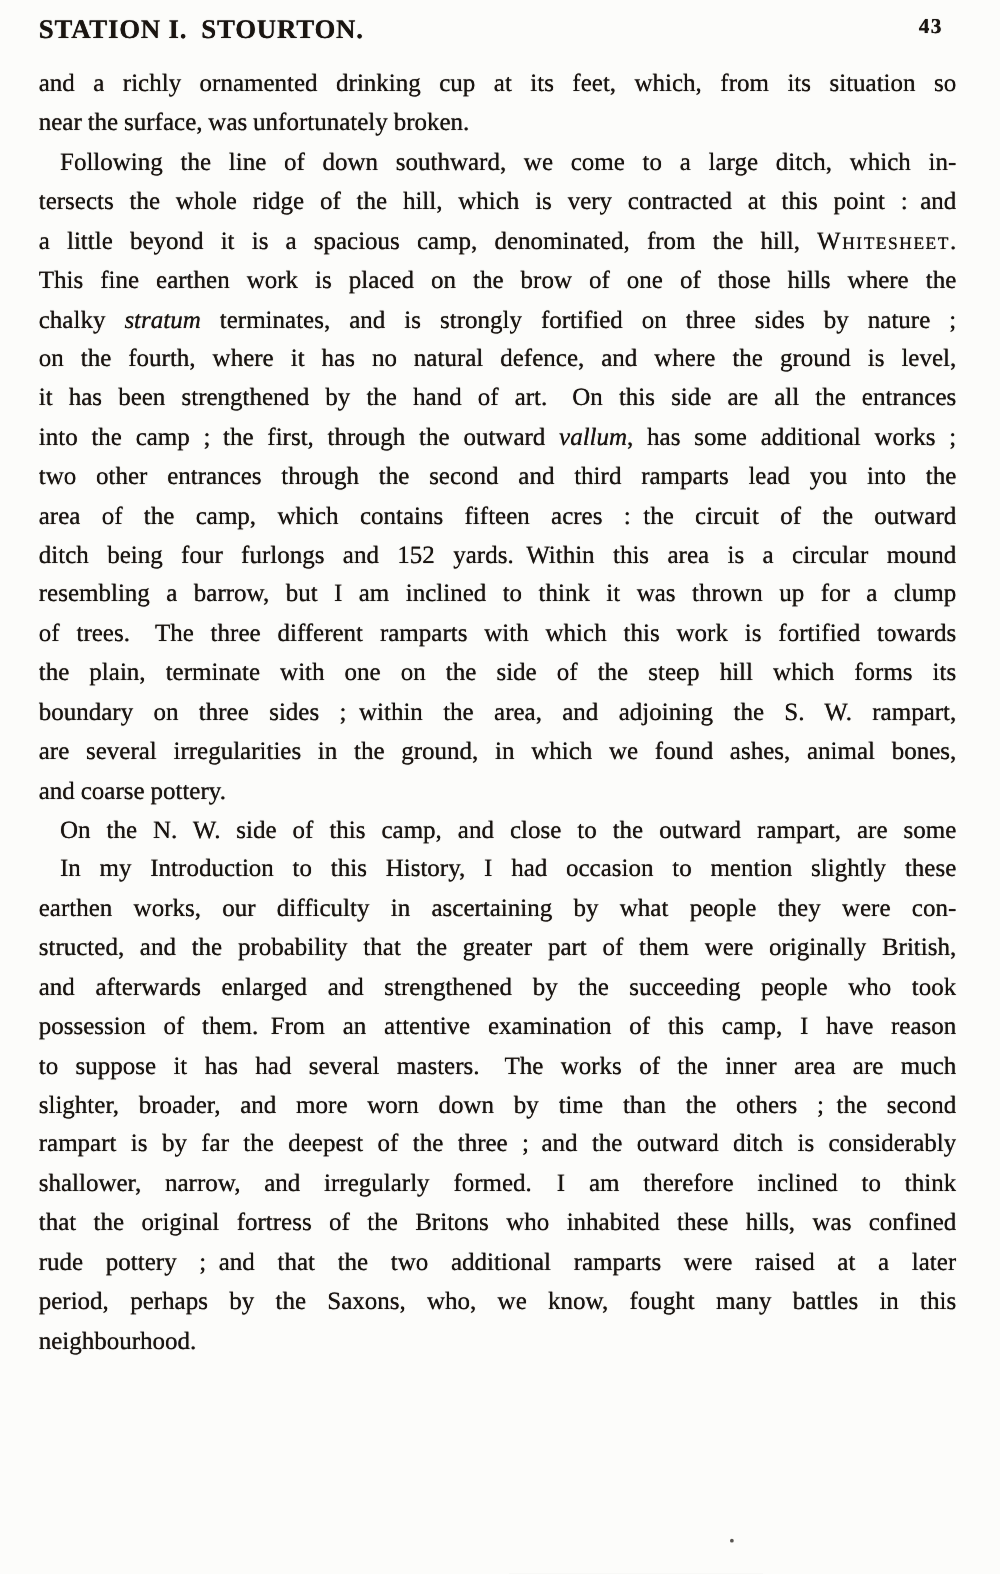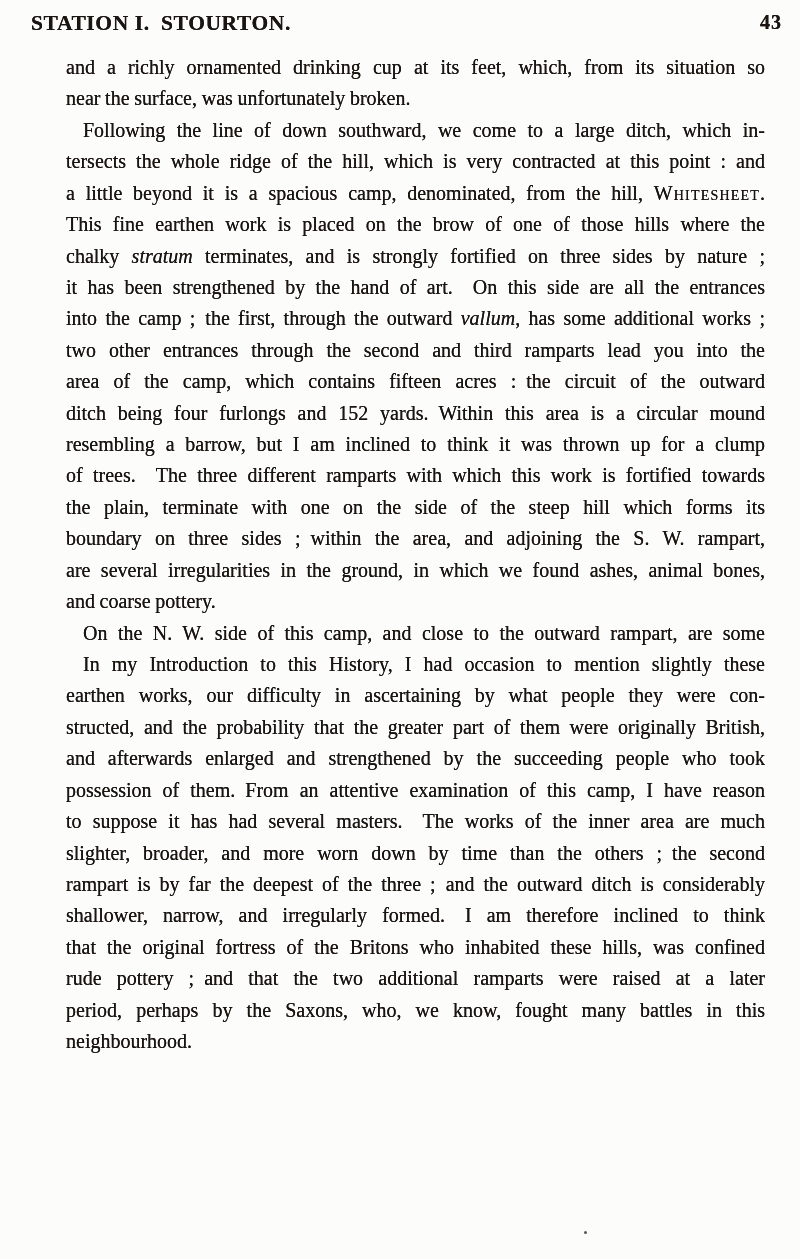--- a/index.html
+++ b/index.html
@@ -25,42 +25,41 @@
     text-align: left;
     font-weight: 700;
     font-size: 21.5px;
     letter-spacing: 0.6px;
     white-space: nowrap;
   }
 
   .page-num {
     position: absolute;
     top: 11px;
-    right: 18px;
+    right: 46px;
     font-weight: 700;
-    font-size: 20px;
+    font-size: 17px;
     letter-spacing: 1px;
   }
 
   .text-block {
     position: absolute;
     top: 52px;
     left: 31px;
     width: 734px;
     font-size: 20px;
     word-spacing: -0.3px;
   }
 
   .line {
     height: 31.43px;
     line-height: 31.43px;
     text-align: justify;
     text-align-last: justify;
     overflow: hidden;
-    margin-left: 35px;
   }
   .line.end { text-align-last: left; }
   .line.ind { text-indent: 17px; }
 
   .i  { font-style: italic; }
   .sc { font-variant: small-caps; letter-spacing: 1.2px; }
 
   .speck {
     position: absolute;
     left: 584px;
@@ -81,20 +80,21 @@
   <div class="page-num">43</div>
 
   <div class="text-block">
       <div class="line"><span>and a richly ornamented drinking cup at its feet, which, from its situation so</span></div>
       <div class="line end"><span>near the surface, was unfortunately broken.</span></div>
       <div class="line ind"><span>Following the line of down southward, we come to a large ditch, which in-</span></div>
       <div class="line"><span>tersects the whole ridge of the hill, which is very contracted at this point : and</span></div>
       <div class="line"><span>a little beyond it is a spacious camp, denominated, from the hill, </span><span class="sc">Whitesheet</span><span>.</span></div>
       <div class="line"><span>This fine earthen work is placed on the brow of one of those hills where the</span></div>
       <div class="line"><span>chalky </span><span class="i">stratum</span><span> terminates, and is strongly fortified on three sides by nature ;</span></div>
+      <div class="line"><span>on the fourth, where it has no natural defence, and where the ground is level,</span></div>
       <div class="line"><span>it has been strengthened by the hand of art. On this side are all the entrances</span></div>
       <div class="line"><span>into the camp ; the first, through the outward </span><span class="i">vallum</span><span>, has some additional works ;</span></div>
       <div class="line"><span>two other entrances through the second and third ramparts lead you into the</span></div>
       <div class="line"><span>area of the camp, which contains fifteen acres : the circuit of the outward</span></div>
       <div class="line"><span>ditch being four furlongs and 152 yards. Within this area is a circular mound</span></div>
       <div class="line"><span>resembling a barrow, but I am inclined to think it was thrown up for a clump</span></div>
       <div class="line"><span>of trees. The three different ramparts with which this work is fortified towards</span></div>
       <div class="line"><span>the plain, terminate with one on the side of the steep hill which forms its</span></div>
       <div class="line"><span>boundary on three sides ; within the area, and adjoining the S. W. rampart,</span></div>
       <div class="line"><span>are several irregularities in the ground, in which we found ashes, animal bones,</span></div>

